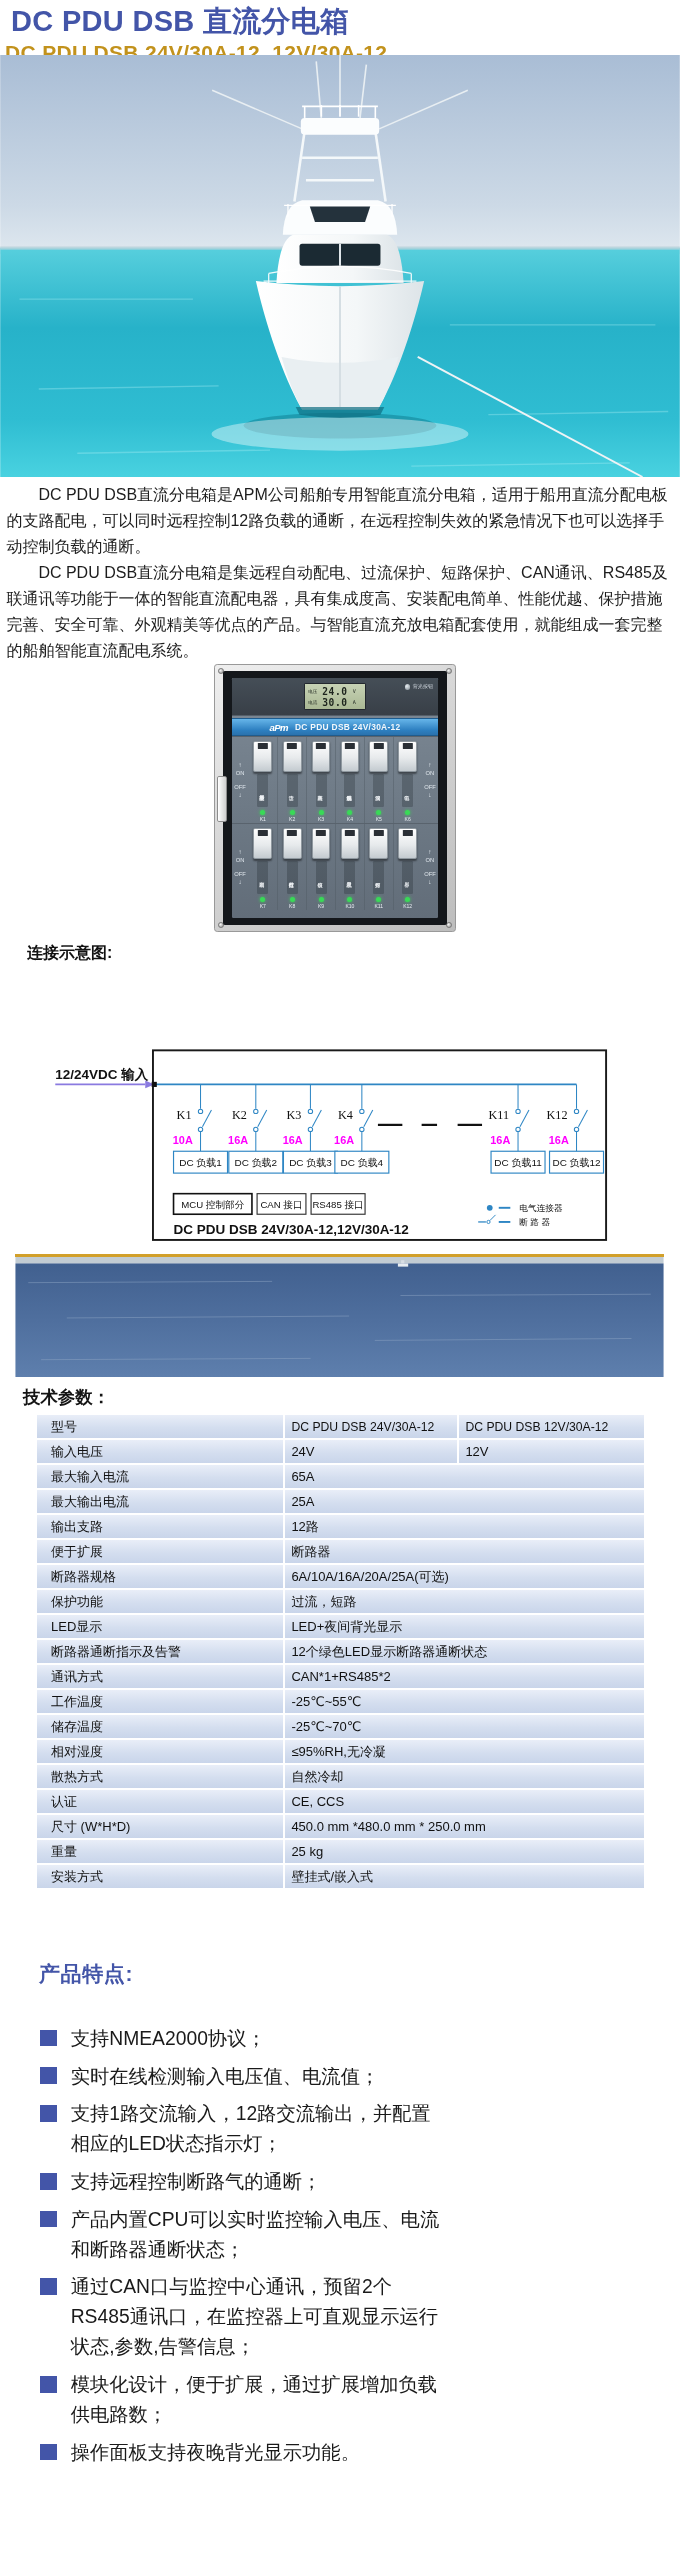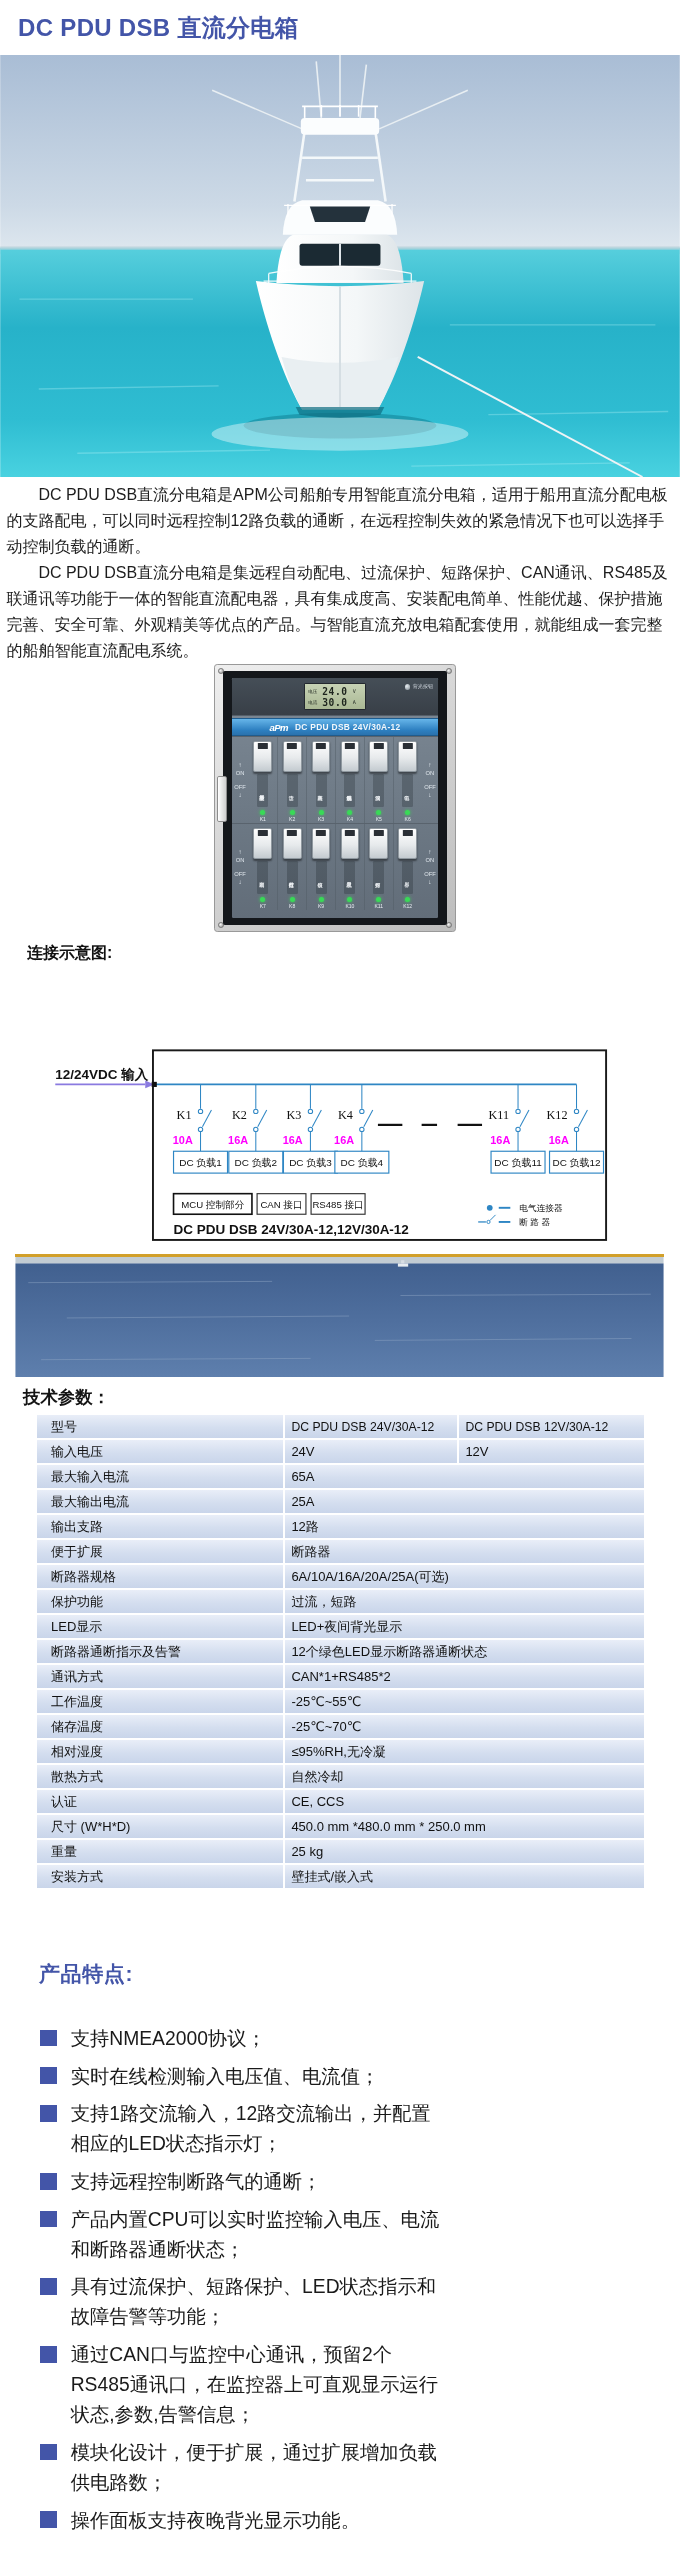--- a/index.html
+++ b/index.html
@@ -2,21 +2,21 @@
 <html style="font-size:10.3px"><head>
 <meta charset="utf-8">
 <style>
   html,body{margin:0;padding:0;}
   body{
     width:680px;height:2576px;position:relative;background:#ffffff;
     font-family:"Liberation Sans","DejaVu Sans",sans-serif;color:#1c1c1c;overflow:hidden;
   }
   
   .titles{position:absolute;left:5.1px;top:1.3px;}
-  .title1{font-size:24px;font-weight:bold;color:#4355a8;line-height:28px;margin:13px;letter-spacing:0.3px;}
+  .title1{font-size:29px;font-weight:bold;color:#4355a8;line-height:28px;margin:6px;letter-spacing:0.3px;}
   .title2{font-size:21px;font-weight:bold;color:#c2921c;line-height:24.4px;margin:0;letter-spacing:0.3px;}
   
   .hero{position:absolute;left:0;top:55px;width:680px;height:422px;display:block;}
   
   .intro{position:absolute;left:6.4px;top:482px;width:669px;font-size:16px;line-height:26px;color:#1d1d1d;}
   .intro p{margin:0;text-indent:2em;}
   
   .panel{position:absolute;left:214px;top:664px;width:242px;height:268px;
     background:linear-gradient(145deg,#efefef 0%,#d6d6d6 45%,#bdbdbd 100%);
     border:0.6px solid #999;border-radius:3.2px;box-sizing:border-box;}
@@ -583,24 +583,20 @@
     <li>
       <span class="fsq"></span>
       <span class="ftext">支持远程控制断路气的通断；</span>
     </li>
     <li>
       <span class="fsq"></span>
       <span class="ftext">产品内置CPU可以实时监控输入电压、电流和断路器通断状态；</span>
     </li>
     <li>
       <span class="fsq"></span>
-      <span class="ftext">具有过流保护、短路保护、LED状态指示和故障告警等功能；</span>
-    </li>
-    <li>
-      <span class="fsq"></span>
       <span class="ftext">通过CAN口与监控中心通讯，预留2个RS485通讯口，在监控器上可直观显示运行状态,参数,告警信息；</span>
     </li>
     <li>
       <span class="fsq"></span>
       <span class="ftext">模块化设计，便于扩展，通过扩展增加负载供电路数；</span>
     </li>
     <li>
       <span class="fsq"></span>
       <span class="ftext">操作面板支持夜晚背光显示功能。</span>
     </li>

